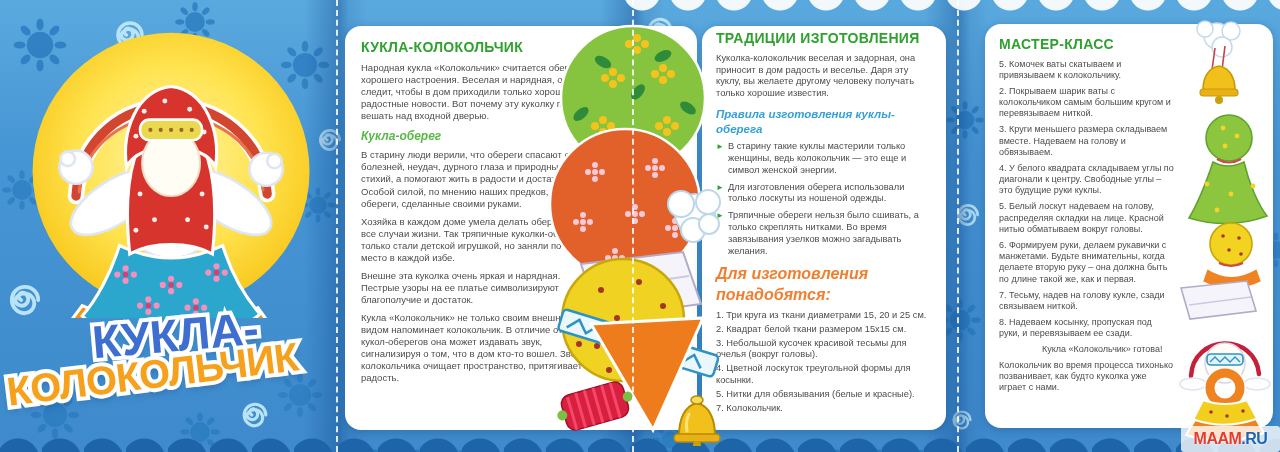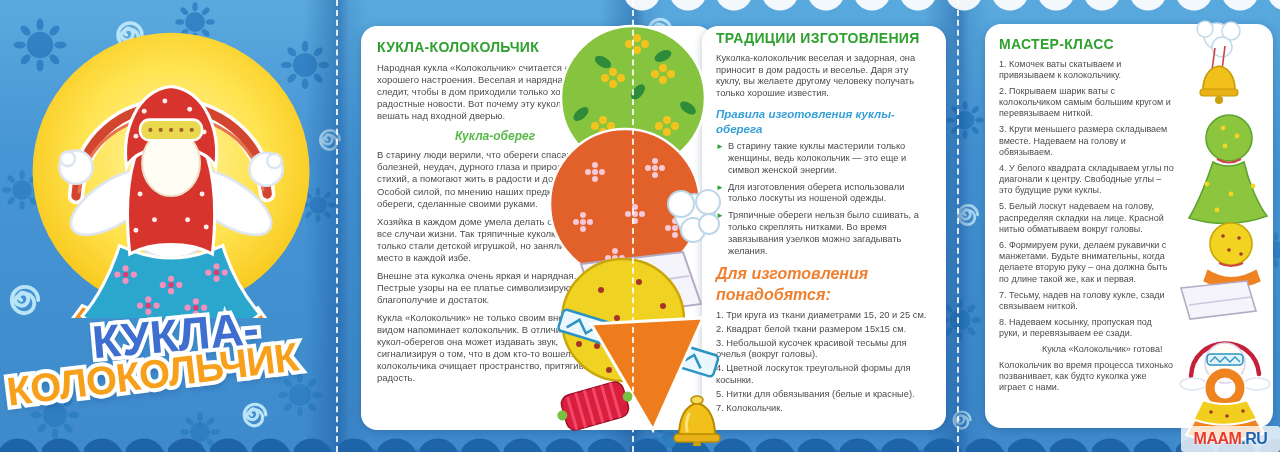--- a/index.html
+++ b/index.html
@@ -24,25 +24,25 @@
     background-image:radial-gradient(circle at 22px -8px, rgba(255,255,255,.92) 18px, rgba(255,255,255,0) 19px);
     background-size:46px 16px; background-repeat:repeat-x; }
   .fold-line { position:absolute; top:0; height:452px; width:0; z-index:6;
     border-left:2px dashed rgba(255,255,255,.85); }
   
   .panel-card { position:absolute; background:#ffffff; border-radius:16px; z-index:2;
     box-shadow:0 2px 8px rgba(10,50,100,.28); overflow:hidden; }
   .h-green { color:#2fa12f; font-weight:bold; font-size:14px; letter-spacing:.3px; margin-bottom:5px; }
   .body-txt { color:#4c4c4c; }
   .script { font-weight:bold; font-style:italic; }
-  .script-green  { color:#58b948; font-size:12px; margin:7px 0 5px;text-align:center; }
+  .script-green  { color:#58b948; font-size:12px; margin:7px 0 5px; }
   .script-blue   { color:#35a0d8; font-size:11.5px; margin:7px 0 5px; }
   .script-orange { color:#f08030; font-size:16px; margin:7px 0 5px; }
   
-  #panel2 { left:361px; top:26px; width:352px; height:404px; padding:13px 12px 8px 16px; }
+  #panel2 { left:345px; top:26px; width:352px; height:404px; padding:13px 12px 8px 16px; }
   #panel2 .txtcol { width:236px; font-size:9.5px; line-height:1.27; }
   #panel2 p { margin-bottom:6px; }
   
   #panel3 { left:702px; top:26px; width:244px; height:404px; padding:4px 12px 8px 14px; }
   #panel3 .txtcol { width:216px; font-size:9.3px; line-height:1.27; }
   #panel3 p { margin-bottom:6px; }
   .bullet { display:flex; margin-bottom:5px; }
   .bullet .arrow { color:#2fa12f; font-size:8px; line-height:1.5; margin-right:4px; flex:0 0 auto; }
   .mat { margin-bottom:2px; }
   
@@ -414,21 +414,21 @@
     <div class="mat">3. Небольшой кусочек красивой тесьмы для очелья (вокруг головы).</div>
     <div class="mat">4. Цветной лоскуток треугольной формы для косынки.</div>
     <div class="mat">5. Нитки для обвязывания (белые и красные).</div>
     <div class="mat">7. Колокольчик.</div>
   </div>
 </div>
 
 <div class="panel-card" id="panel4">
   <div class="txtcol body-txt">
     <div class="h-green">МАСТЕР-КЛАСС</div>
-    <p>1. Комочек ваты скатываем и привязываем к колокольчику.</p>
+    <p>5. Комочек ваты скатываем и привязываем к колокольчику.</p>
     <p>2. Покрываем шарик ваты с колокольчиком самым большим кругом и перевязываем ниткой.</p>
     <p>3. Круги меньшего размера складываем вместе. Надеваем на голову и обвязываем.</p>
     <p>4. У белого квадрата складываем углы по диагонали к центру. Свободные углы – это будущие руки куклы.</p>
     <p>5. Белый лоскут надеваем на голову, распределяя складки на лице. Красной нитью обматываем вокруг головы.</p>
     <p>6. Формируем руки, делаем рукавички с манжетами. Будьте внимательны, когда делаете вторую руку – она должна быть по длине такой же, как и первая.</p>
     <p>7. Тесьму, надев на голову кукле, сзади связываем ниткой.</p>
     <p>8. Надеваем косынку, пропуская под руки, и перевязываем ее сзади.</p>
     <p class="done-line">Кукла «Колокольчик» готова!</p>
     <p>Колокольчик во время процесса тихонько позванивает, как будто куколка уже играет с нами.</p>
   </div>

